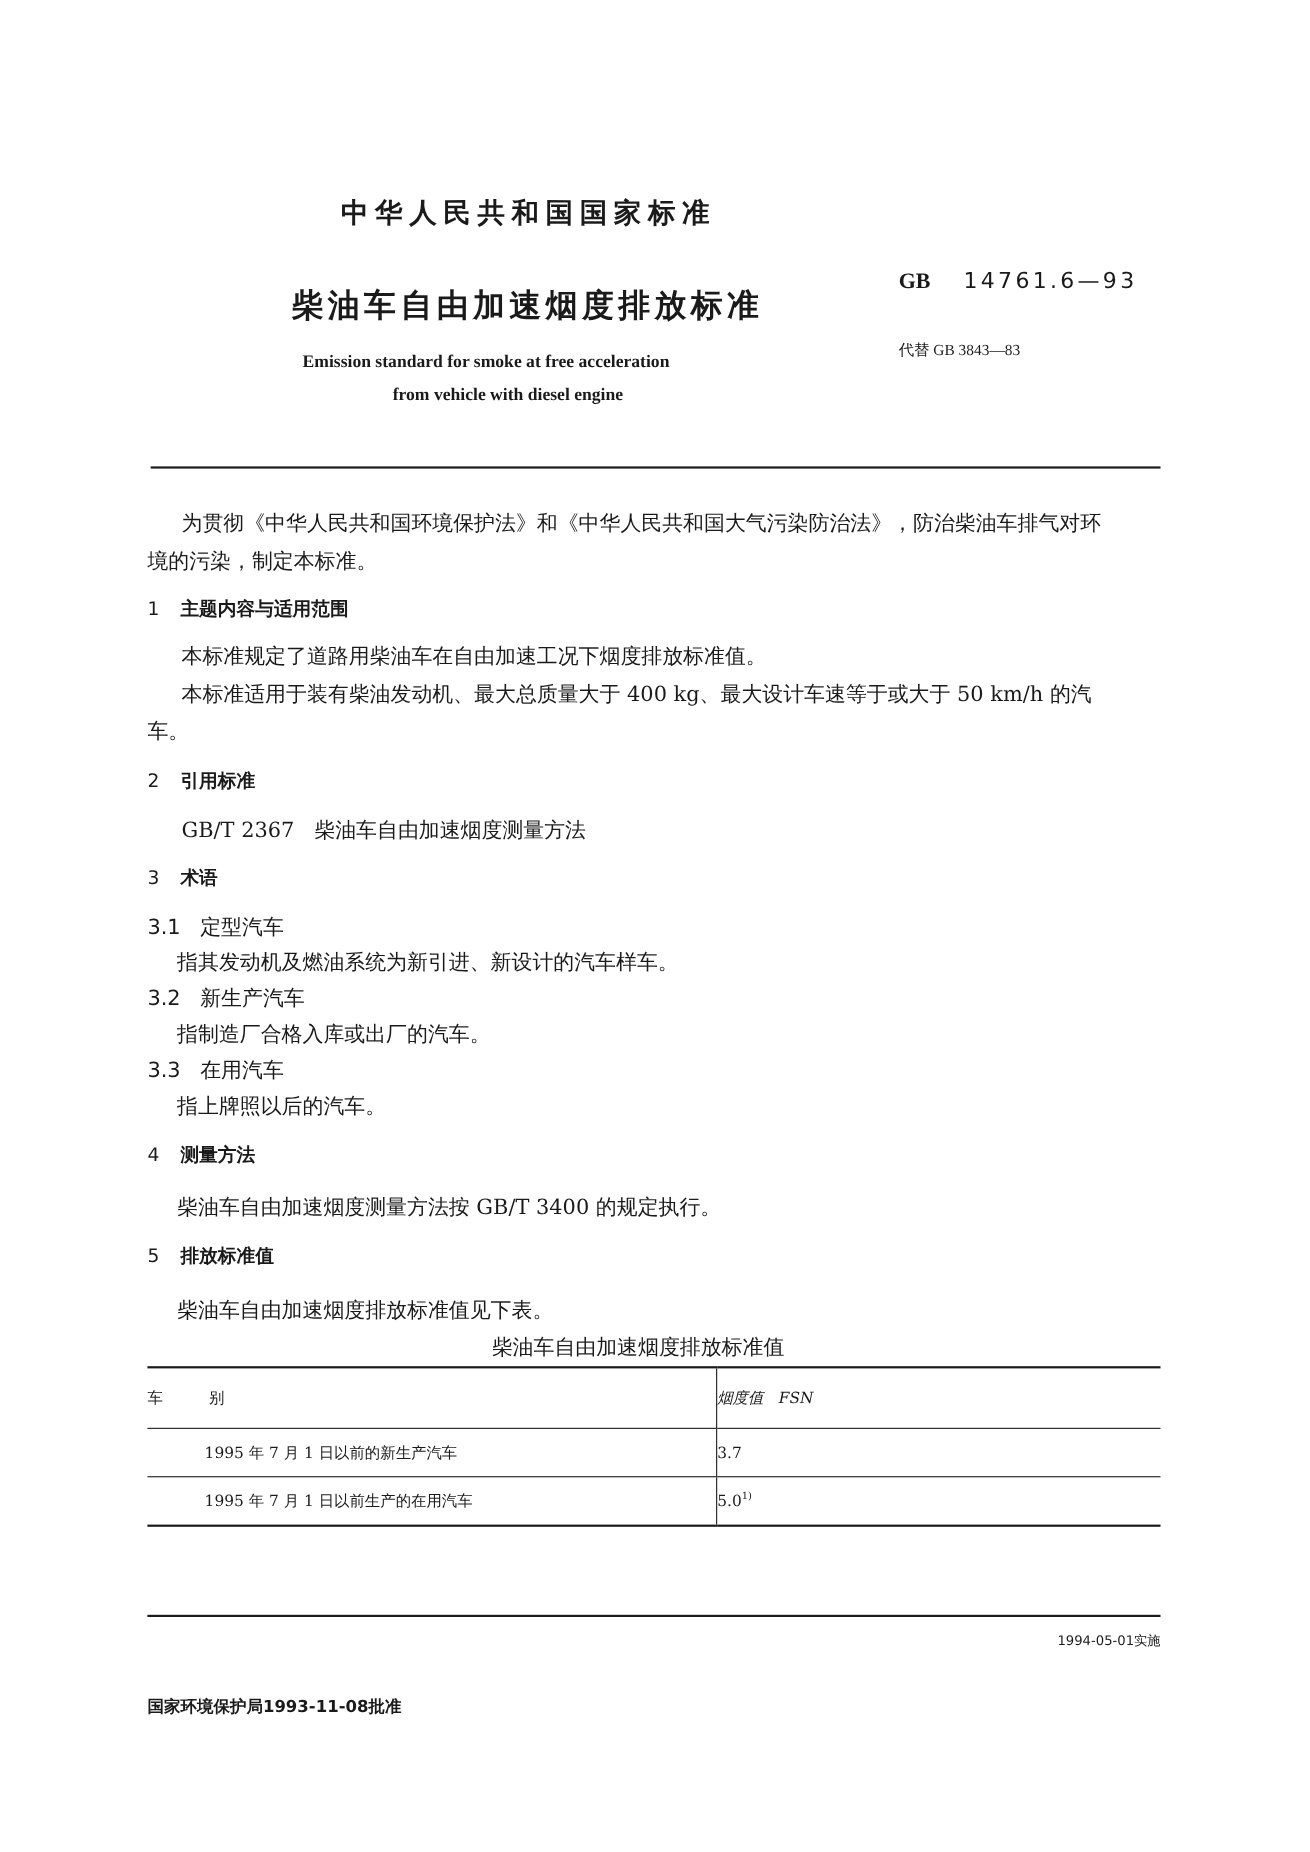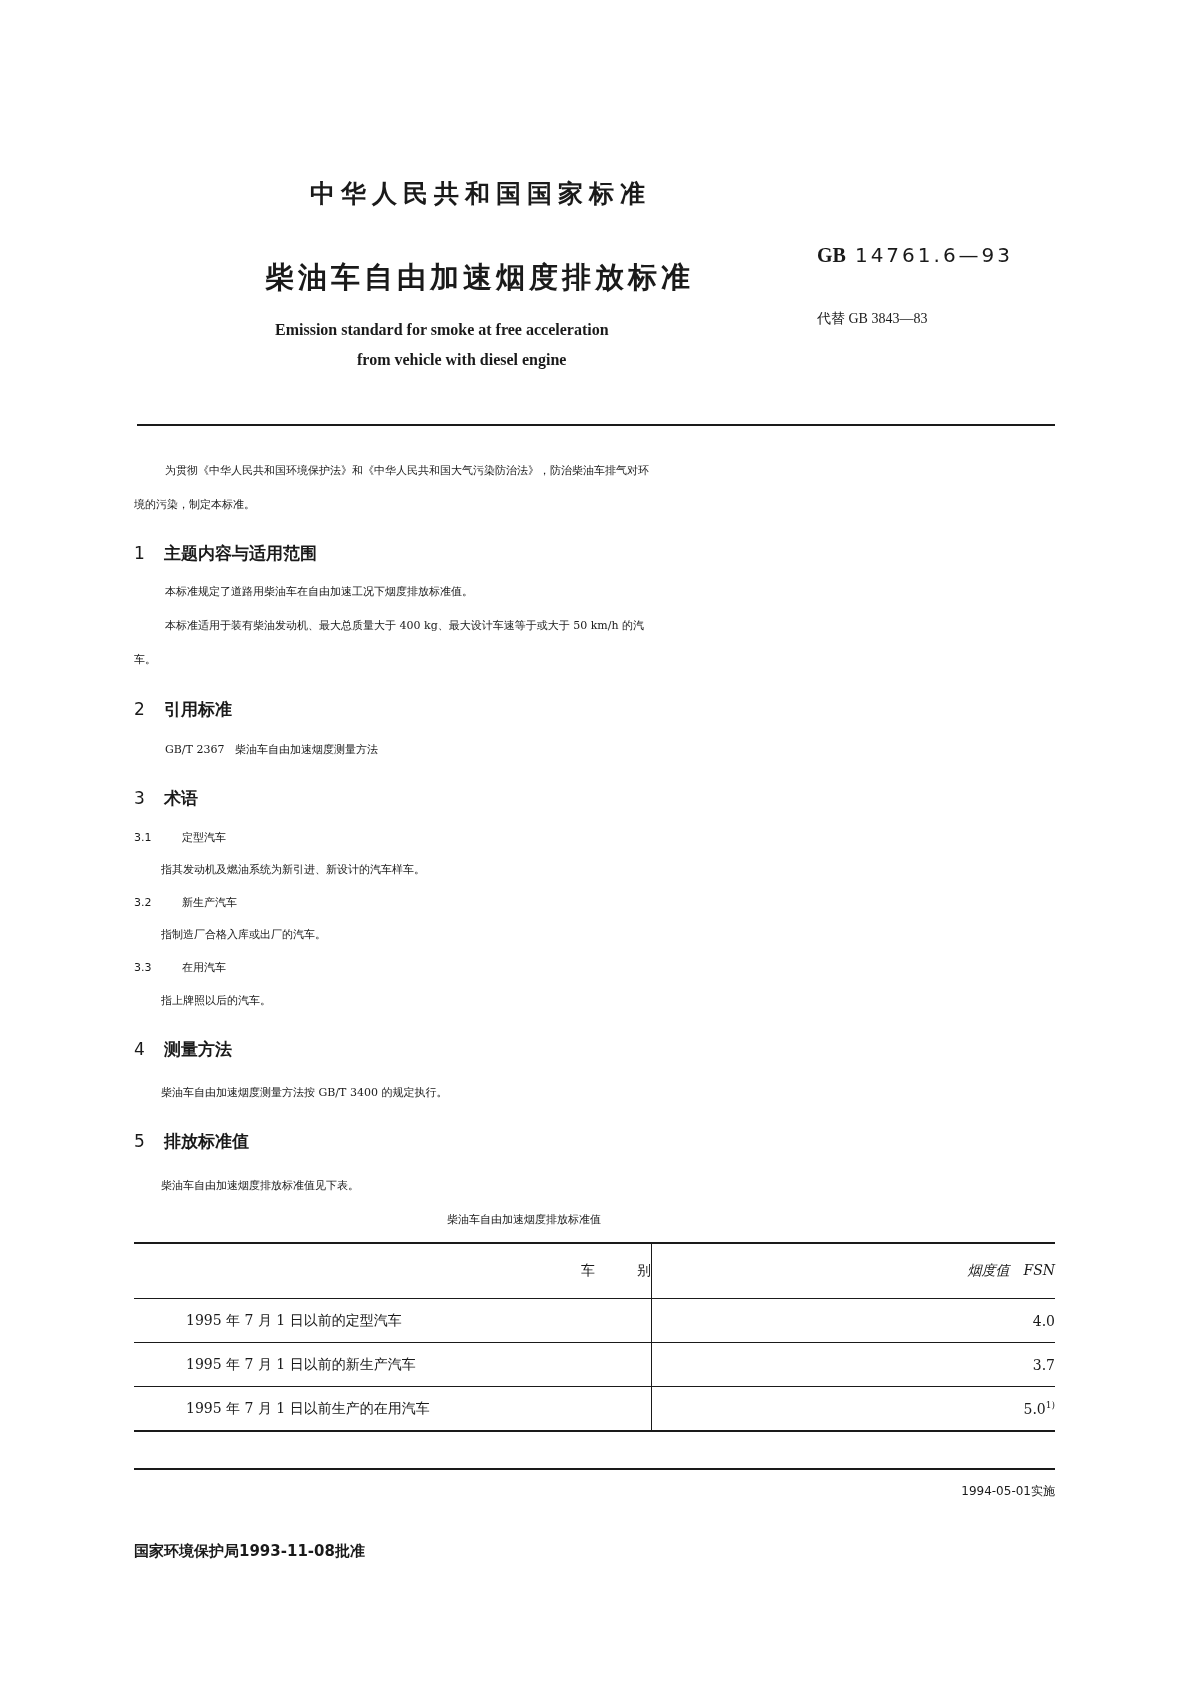--- a/index.html
+++ b/index.html
@@ -11,34 +11,34 @@
   .abs { position: absolute; white-space: nowrap; }
   .sans { font-family: "DejaVu Sans", "Liberation Sans", sans-serif; }
   .serif { font-family: "Liberation Serif", "DejaVu Serif", serif; }
   .rule { position: absolute; background: #1a1a1a; }
 
   #std-org { left: 310px; top: 177px; font-size: 25px; letter-spacing: 6px; font-weight: bold; }
   #std-title { left: 265px; top: 258px; font-size: 29px; letter-spacing: 4px; font-weight: bold; }
   #std-en1 { left: 275px; top: 321px; font-size: 16px; font-weight: bold; }
   #std-en2 { left: 357px; top: 351px; font-size: 16px; font-weight: bold; }
   #std-code { left: 817px; top: 243px; font-size: 20px; letter-spacing: 3px; }
-  #std-code b { font-family: "Liberation Serif", serif; letter-spacing: 0; margin-right: 9px; }
+  #std-code b { font-family: "Liberation Serif", serif; letter-spacing: 0; margin-right: 30px; }
   #std-replace { left: 817px; top: 310px; font-size: 14px; }
 
-  .body-text { font-size: 11px; }
+  .body-text { font-size: 19px; }
   .heading { font-size: 17px; font-weight: bold; }
   .heading .num { font-weight: normal; display: inline-block; width: 30px; }
   .sub .num { display: inline-block; width: 48px; }
 
   table#emission-table {
     position: absolute; left: 134px; top: 1242px; width: 921px;
     border-collapse: collapse; font-size: 14px;
   }
   #emission-table td {
-    height: 43px; text-align: right; border-top: 1.5px solid #1a1a1a; padding: 0;
+    height: 43px; text-align: left; border-top: 1.5px solid #1a1a1a; padding: 0;
   }
   #emission-table tr.head td { border-top: 2.5px solid #1a1a1a; height: 54px; }
   #emission-table tr:last-child td { border-bottom: 2px solid #1a1a1a; }
   #emission-table td.col1 { width: 465px; border-right: 1.5px solid #1a1a1a; }
   #emission-table td.col1.left { text-align: left; padding-left: 52px; }
   sup { font-size: 9px; }
 
   #footer-left { left: 134px; top: 1542px; font-size: 15px; font-weight: bold; }
   #footer-right { right: 136px; top: 1483px; font-size: 12px; }
 </style>
@@ -84,24 +84,20 @@
 
 <div class="abs body-text" style="left:447px; top:1212px;">柴油车自由加速烟度排放标准值</div>
 
 <table id="emission-table">
   <tbody>
       <tr class="head">
     <td class="col1" style="white-space:pre;">车　　　别</td>
     <td style="white-space:pre;font-style:italic;">烟度值　FSN</td>
   </tr>
   <tr>
-    <td class="col1 left">1995 年 7 月 1 日以前的定型汽车</td>
-    <td>4.0</td>
-  </tr>
-  <tr>
     <td class="col1 left">1995 年 7 月 1 日以前的新生产汽车</td>
     <td>3.7</td>
   </tr>
   <tr>
     <td class="col1 left">1995 年 7 月 1 日以前生产的在用汽车</td>
     <td><span>5.0</span><sup>1)</sup></td>
   </tr>
 </tbody>
   </table>
 

